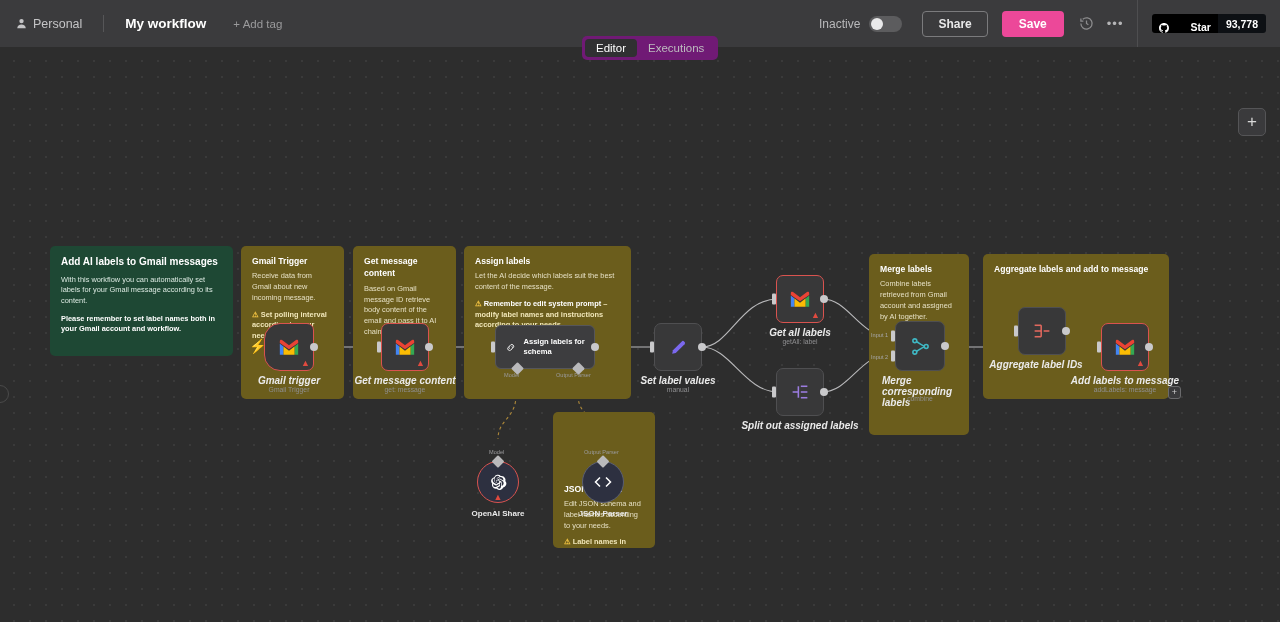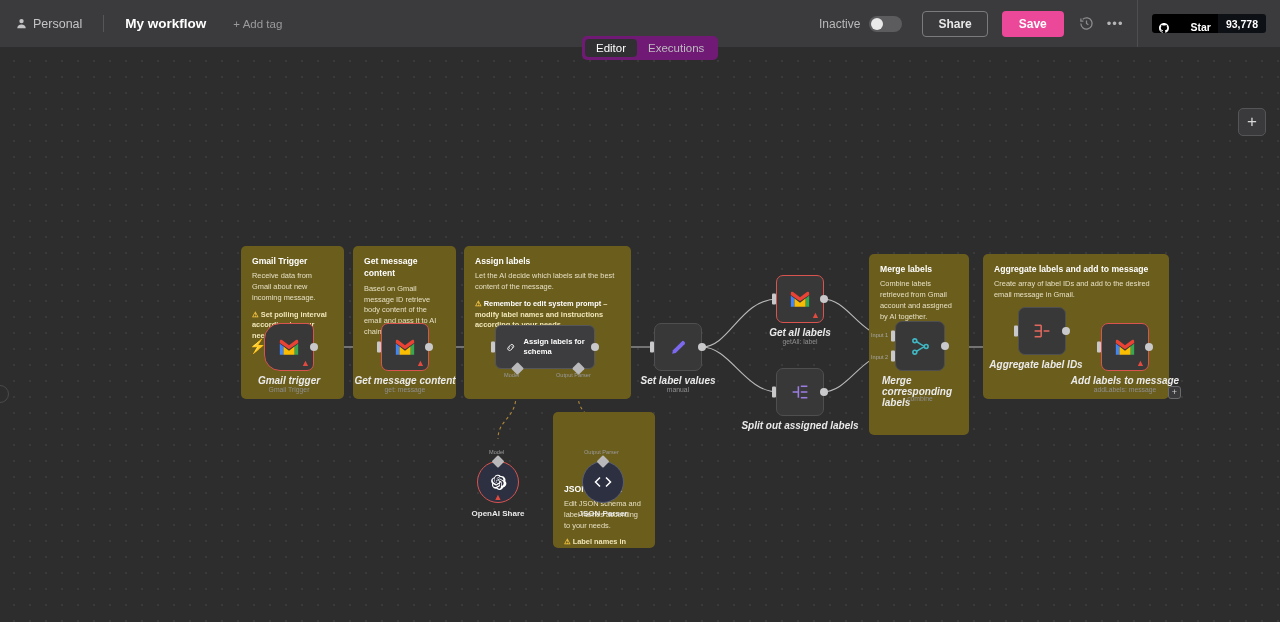--- a/index.html
+++ b/index.html
@@ -274,20 +274,25 @@
       <path d="M946,300 L1007,300"></path>
       <path d="M1052,300 L1102,300"></path>
       <path d="M1148,300 L1168,300"></path>
     </g>
     <g stroke="#b08a3a" stroke-width="1.1" fill="none" stroke-dasharray="3,3">
       <path d="M516,348 C516,372 498,372 498,392"></path>
       <path d="M578,348 C578,372 603,372 603,385"></path>
     </g>
   </svg>
 
+  <div class="sticky green" style="left:50px; top:199px; width:183px; height:110px;">
+    <h4>Add AI labels to Gmail messages</h4>
+    <p>With this workflow you can automatically set labels for your Gmail message according to its content.</p>
+    <p class="strong" style="margin-top:7px;">Please remember to set label names both in your Gmail account and workflow.</p>
+  </div>
 
   <div class="sticky olive" style="left:241px; top:199px; width:103px; height:153px;">
     <h4>Gmail Trigger</h4>
     <p>Receive data from Gmail about new incoming message.</p>
     <p class="warn" style="margin-top:6px;"><span class="warn-ico">⚠</span>
       <span>Set polling interval according to your needs.</span></p>
   </div>
 
   <div class="sticky olive" style="left:353px; top:199px; width:103px; height:153px;">
     <h4>Get message content</h4>
@@ -309,21 +314,20 @@
       <span>Label names in system prompt and JSON schema should be the same.</span></p>
   </div>
 
   <div class="sticky olive" style="left:869px; top:207px; width:100px; height:181px;">
     <h4>Merge labels</h4>
     <p>Combine labels retrieved from Gmail account and assigned by AI together.</p>
   </div>
 
   <div class="sticky olive" style="left:983px; top:207px; width:186px; height:145px;">
     <h4>Aggregate labels and add to message</h4>
-    <p>Create array of label IDs and add to the desired email message in Gmail.</p>
   </div>
 
   <div class="node" style="left:264px; top:276px;">
     <div class="trigger-box">
       <span class="bolt">⚡</span>
       <svg width="22" height="17" viewBox="0 0 48 36">
         <path d="M4 34h8V16L4 10z" fill="#4285f4"></path>
           <path d="M36 34h8V10l-8 6z" fill="#34a853"></path>
         <path d="M4 8l20 14L44 8V4a3 3 0 0 0-4.8-2.4L24 13 8.8 1.6A3 3 0 0 0 4 4z" fill="#ea4335"></path>
         <path d="M12 16l12 9 12-9v18H12z" fill="#fbbc04"></path>

